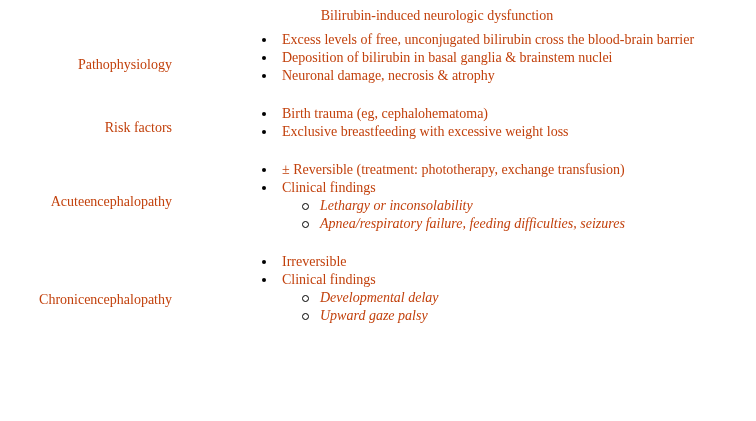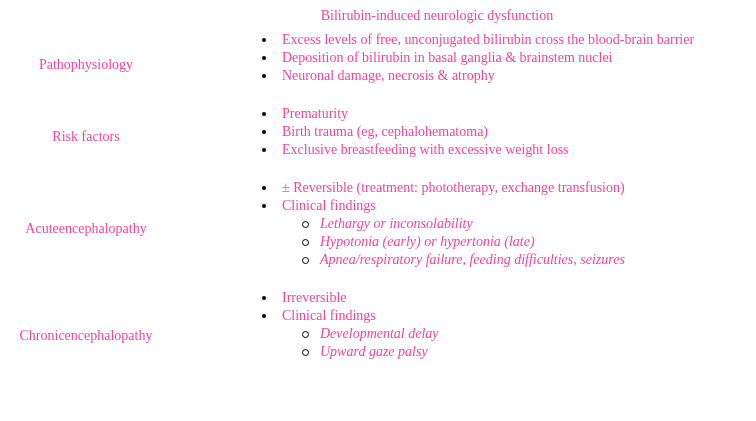--- a/index.html
+++ b/index.html
@@ -1,38 +1,38 @@
 <!DOCTYPE html>
 <html><head>
 <meta charset="utf-8">
 <style>
   html, body { margin: 0; padding: 0; background: #ffffff; }
   .page {
     width: 756px;
     height: 421px;
     box-sizing: border-box;
     background: #ffffff;
-    color: #ec4899;
+    color: #c2410c;
     font-family: "Liberation Serif", "DejaVu Serif", serif;
     font-size: 14px;
     line-height: 18px;
     padding-top: 7px;
     overflow: hidden;
   }
   .title {
     margin-left: 118px;      
     text-align: center;
     white-space: nowrap;
   }
   .row { display: flex; }
   .label-cell {
     flex: 0 0 172px;
     display: flex;
     align-items: center;
-    justify-content: center;
+    justify-content: flex-end;
     text-align: center;
   }
   .label-cell .label { position: relative; top: 5px; white-space: nowrap; }
   .content-cell { flex: 1 1 auto; padding: 10px 0; }
   .row-first .content-cell { padding-top: 6px; text-align: center; }
   .row-last  .content-cell { padding-bottom: 22px; }
   .li { display: flex; align-items: flex-start; }
   .li .text { white-space: nowrap; }
   .l1 { padding-left: 90px; }   
   .l2 { padding-left: 130px; font-style: italic; }  
@@ -84,26 +84,20 @@
 
   <div class="row">
     <div class="label-cell">
       <span class="label">Risk factors</span>
     </div>
     <div class="content-cell">
       <div class="li l1">
         <span class="marker">
             <span class="dot"></span>
           </span>
-        <span class="text">Prematurity</span>
-      </div>
-      <div class="li l1">
-        <span class="marker">
-            <span class="dot"></span>
-          </span>
         <span class="text">Birth trauma (eg, cephalohematoma)</span>
       </div>
       <div class="li l1">
         <span class="marker">
             <span class="dot"></span>
           </span>
         <span class="text">Exclusive breastfeeding with excessive weight loss</span>
       </div>
     </div>
   </div>
@@ -123,26 +117,20 @@
         <span class="marker">
             <span class="dot"></span>
           </span>
         <span class="text">Clinical findings</span>
       </div>
       <div class="li l2">
         <span class="marker">
             <span class="ring"></span>
           </span>
         <span class="text">Lethargy or inconsolability</span>
-      </div>
-      <div class="li l2">
-        <span class="marker">
-            <span class="ring"></span>
-          </span>
-        <span class="text">Hypotonia (early) or hypertonia (late)</span>
       </div>
       <div class="li l2">
         <span class="marker">
             <span class="ring"></span>
           </span>
         <span class="text">Apnea/respiratory failure, feeding difficulties, seizures</span>
       </div>
     </div>
   </div>
 

